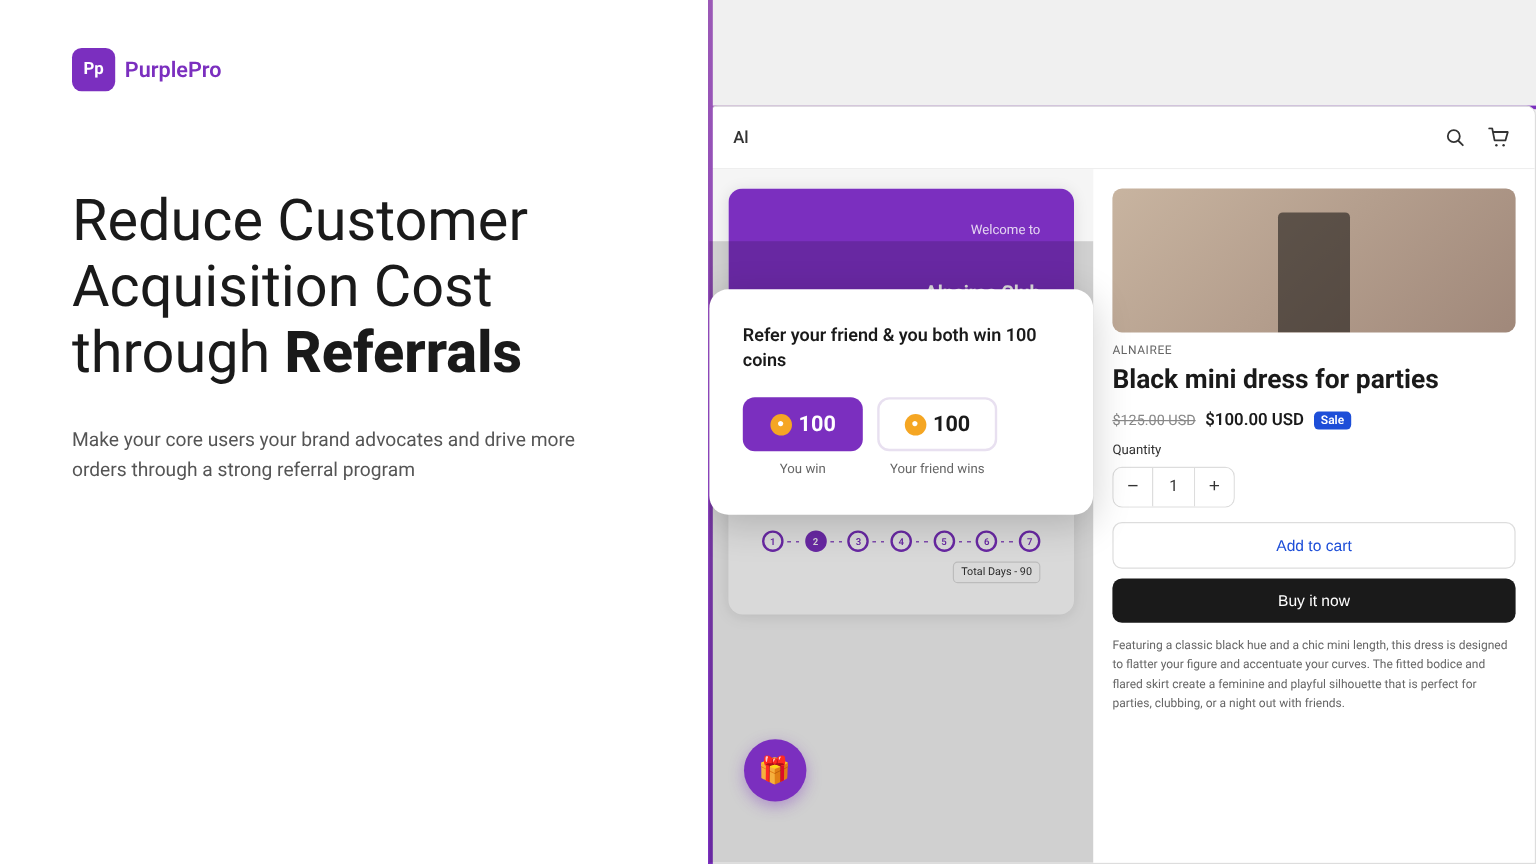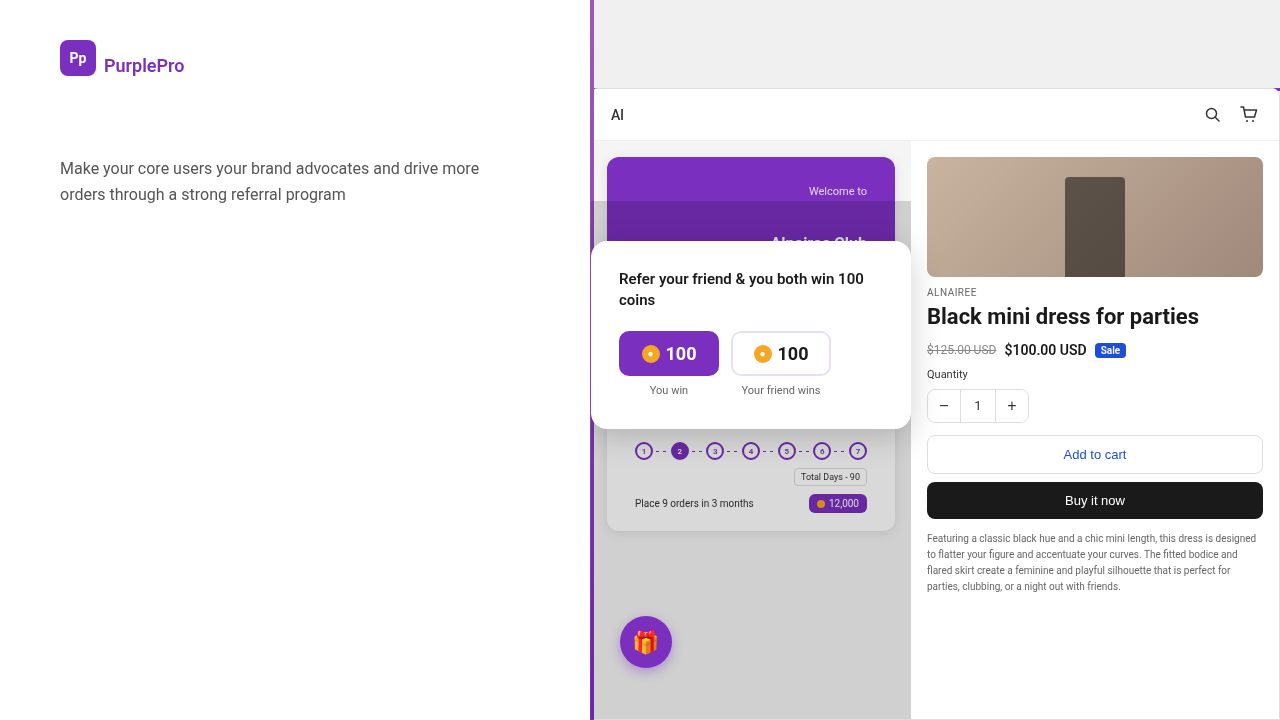--- a/index.html
+++ b/index.html
@@ -19,21 +19,21 @@
       padding: 40px 60px;
       display: flex;
       flex-direction: column;
       justify-content: flex-start;
       background: #fff;
       flex-shrink: 0;
     }
 
     .logo-area {
       display: flex;
-      align-items: flex-end;
+      align-items: center;
       gap: 8px;
       margin-bottom: 80px;
     }
 
     .logo-icon {
       width: 36px;
       height: 36px;
       background: #7b2fbf;
       border-radius: 8px;
       display: flex;
@@ -578,20 +578,25 @@
 <div class="left-panel">
   <div class="logo-area">
     <div class="logo-icon">
       <span>Pp</span>
     </div>
     <div class="logo-text">
       <span style="color:#7b2fbf;">Purple</span><span>Pro</span>
     </div>
   </div>
 
+  <h1 class="headline">
+    <span>Reduce Customer</span><br>
+    <span>Acquisition Cost</span><br>
+    <span>through </span><strong>Referrals</strong>
+  </h1>
 
   <p class="subtext">Make your core users your brand advocates and drive more orders through a strong referral program</p>
 </div>
 
 <div class="right-panel">
   <div class="top-accent"></div>
 
   <div class="browser-mockup">
 
     <div class="store-header">
@@ -655,27 +660,20 @@
               <div class="step-dot-line"></div>
               <div class="step-circle">4</div>
               <div class="step-dot-line"></div>
               <div class="step-circle">5</div>
               <div class="step-dot-line"></div>
               <div class="step-circle">6</div>
               <div class="step-dot-line"></div>
               <div class="step-circle">7</div>
             </div>
             <div class="total-days-badge">Total Days - 90</div>
-            <div class="earn-row">
-              <div class="earn-row-label">Place 9 orders in 3 months</div>
-              <div class="earn-row-reward">
-                <div class="coin-dot" style="width:8px;height:8px;"></div>
-                <span>12,000</span>
-              </div>
-            </div>
           </div>
         </div>
 
         <div class="modal-overlay">
           <div class="referral-modal">
             <div class="modal-title">Refer your friend &amp; you both win 100 coins</div>
             <div class="coins-row">
               <div class="coin-badge-filled">
                 <span class="coin-icon">●</span>
                 <span>100</span>

